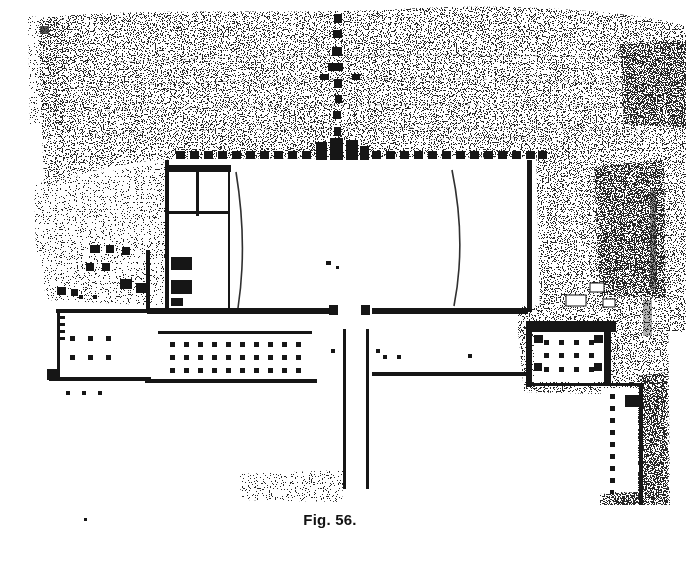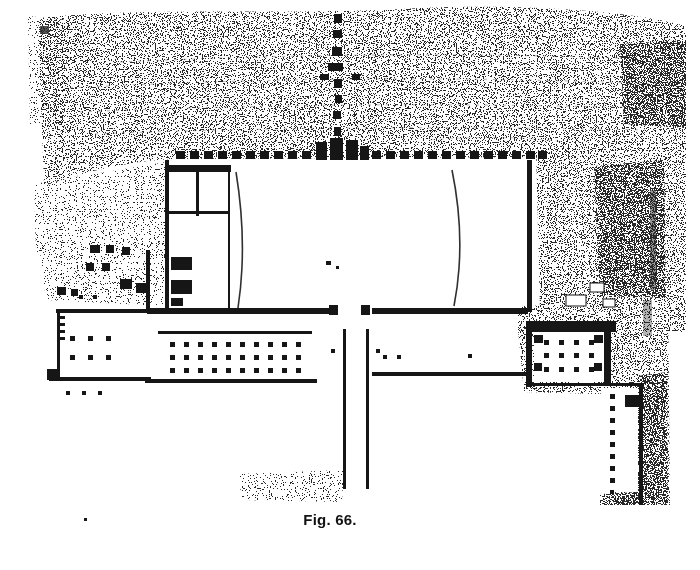--- a/index.html
+++ b/index.html
@@ -267,14 +267,14 @@
       <use href="#d5" x="610" y="466"></use>
         <use href="#d5" x="610" y="478"></use>
       <use href="#d4" x="610" y="490"></use>
     </g>
 
     <g fill="#161616">
       <rect x="84" y="518" width="3" height="3"></rect>
     </g>
   </svg>
 
-  <figcaption class="caption">Fig. 66.</figcaption>
+  <figcaption class="caption">Fig. 56.</figcaption>
 </figure>
 
 </body></html>

